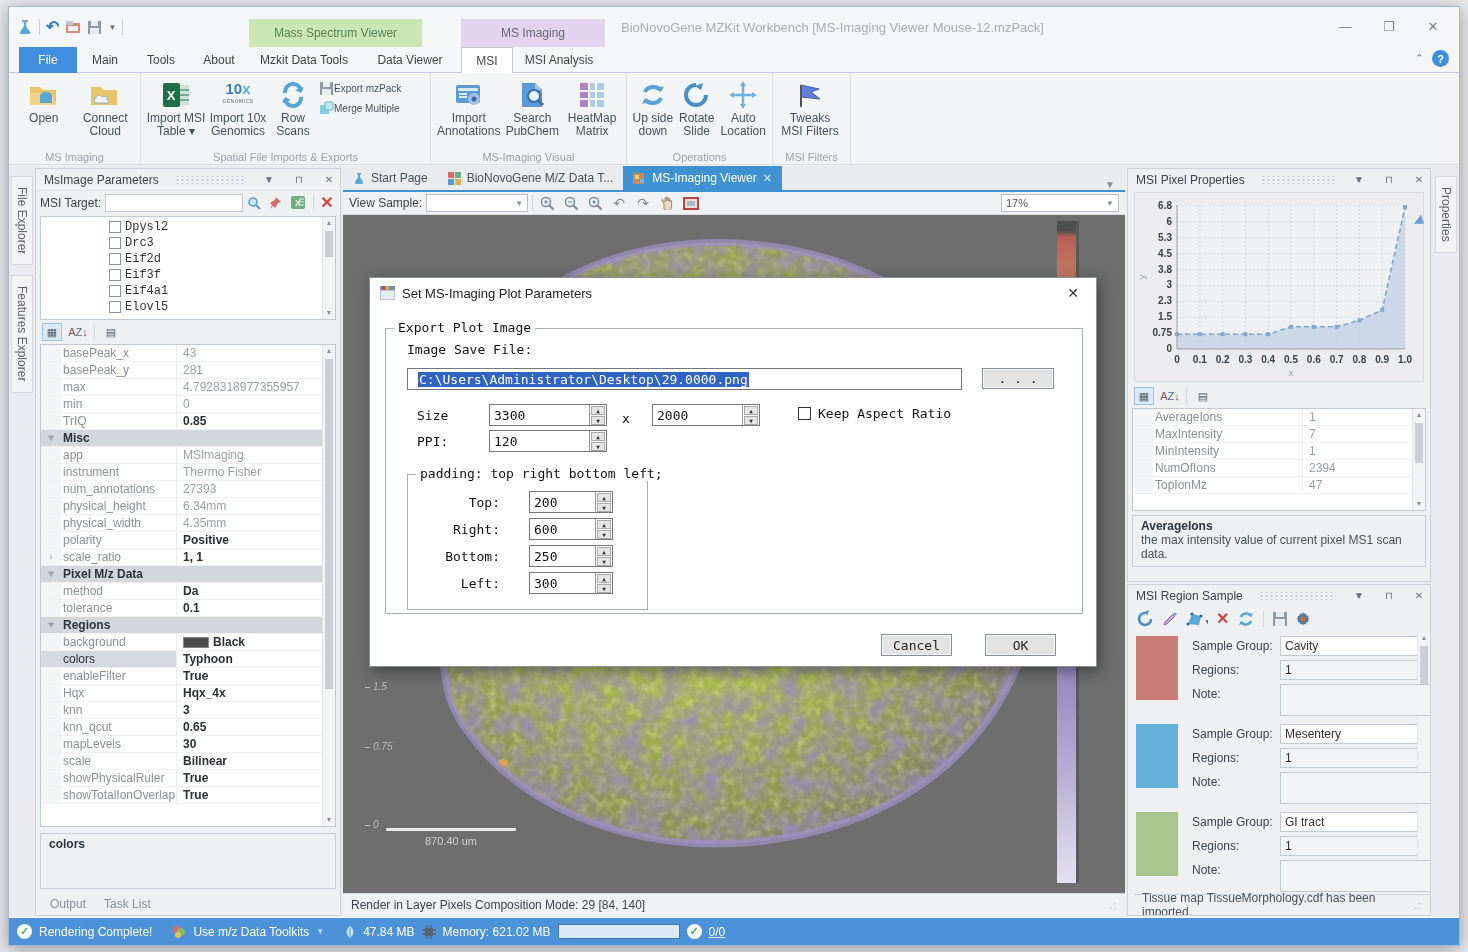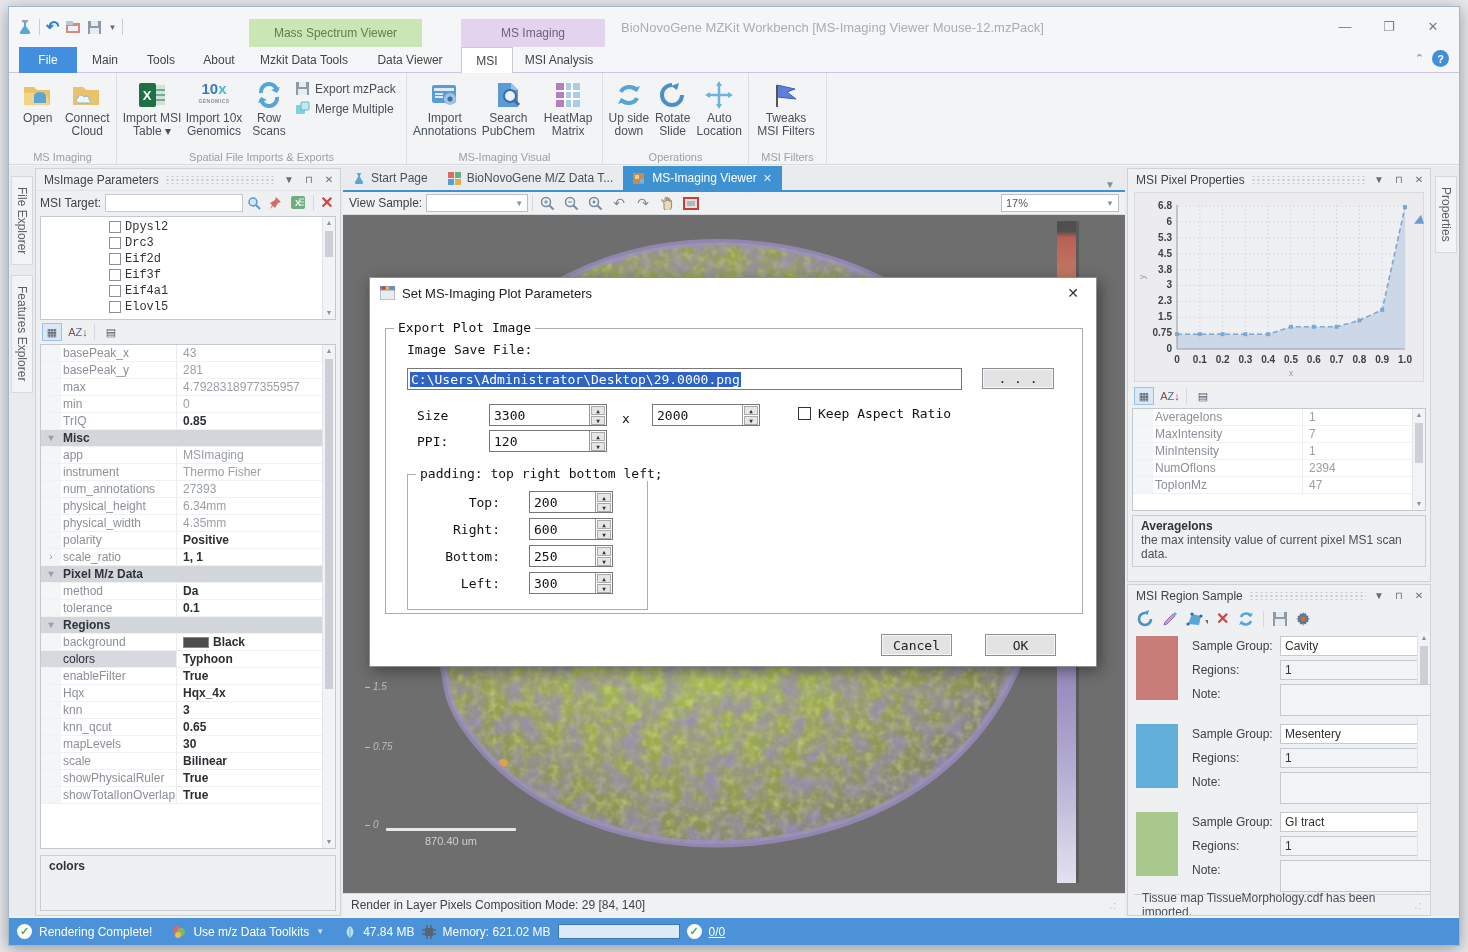--- a/index.html
+++ b/index.html
@@ -34,31 +34,31 @@
 
   
   .ribbon{position:relative;height:92px;background:#f3f4f6;border-bottom:1px solid #d9dcdf;display:flex;}
   .rgroup{position:relative;display:flex;flex-direction:column;padding:2px 4px 14px 4px;border-right:1px solid #dcdee1;}
   .rgroup .glabel{position:absolute;bottom:1px;left:0;right:0;text-align:center;font-size:11px;color:#9aa0a6;white-space:nowrap;padding:0 8px;}
   .rbtns{display:flex;align-items:flex-start;}
   .rbtn{width:62px;display:flex;flex-direction:column;align-items:center;padding-top:3px;}
   .rbtn .bicon{height:34px;display:flex;align-items:center;justify-content:center;}
   .rbtn .blabel{font-size:12px;color:#47505a;text-align:center;line-height:13px;white-space:pre-line;}
   .smallcol{display:flex;flex-direction:column;gap:5px;padding:6px 6px 0 2px;}
-  .sbtn{display:flex;align-items:center;gap:5px;font-size:12px;color:#47505a;white-space:nowrap;}
+  .sbtn{display:flex;align-items:center;font-size:10px;color:#47505a;white-space:nowrap;}
   .logo10x{font-weight:bold;color:#3b7bbf;font-size:15px;line-height:13px;text-align:center;}
   .logo10x small{display:block;font-size:5px;color:#8a9097;letter-spacing:.5px;}
 
   
   .workspace{position:absolute;top:159px;bottom:29px;left:0;right:0;display:flex;background:#e9ebee;}
   .vstrip{width:26px;display:flex;flex-direction:column;gap:10px;padding-top:10px;align-items:center;}
   .vtab{writing-mode:vertical-rl;font-size:12px;color:#5a6068;background:#f2f3f5;border:1px solid #d5d8dc;padding:10px 3px;}
 
   .panel{background:#eef0f2;border:1px solid #cdd2d8;display:flex;flex-direction:column;}
-  .phead{height:21px;display:flex;align-items:center;padding:0 4px 0 8px;font-size:12px;color:#3d434a;gap:6px;}
+  .phead{height:21px;display:flex;align-items:center;padding:0 4px 0 8px;font-size:12px;color:#3d434a;gap:16px;}
   .phead .leader{flex:1;height:8px;background-image:radial-gradient(circle,#c3c9d2 1px,transparent 1.2px);background-size:5px 4px;background-position:0 2px;}
   .phead .hic{color:#6a7078;font-size:10px;width:14px;text-align:center;}
 
   
   .left-panel{width:306px;margin:2px 2px 0 0;}
   .target-row{height:24px;display:flex;align-items:center;gap:4px;padding:0 4px;border-top:1px solid #e0e3e7;}
   .target-row .tlabel{font-size:12px;color:#3d434a;}
   .target-input{flex:1;height:18px;background:#fff;border:1px solid #c3c9d1;}
   .ticon{width:18px;text-align:center;}
   .tsep{width:1px;height:16px;background:#d4d8dd;}
@@ -131,21 +131,21 @@
   .note{flex:1;height:32px;border:1px solid #c3c9d1;background:#f2f3f5;position:relative;}
   .tissue-status{height:21px;border-top:1px solid #cdd2d8;display:flex;align-items:center;padding:0 8px;font-size:12px;color:#4a5058;background:#eef0f2;margin-left:6px;}
 
   
   .dialog{position:absolute;left:360px;top:270px;width:728px;height:390px;background:#fff;border:1px solid #8a8f95;box-shadow:3px 4px 14px rgba(0,0,0,.4);font-family:"DejaVu Sans Mono",monospace;font-size:13px;color:#111;}
   .dlg-title{height:30px;display:flex;align-items:center;gap:7px;padding:0 10px;font-family:"Liberation Sans",sans-serif;font-size:13px;color:#222;}
   .dlg-close{margin-left:auto;font-size:14px;color:#333;width:26px;text-align:center;}
   .grpbox{position:absolute;border:1px solid #a8adb3;}
   .grpbox legend,.glegend{position:absolute;top:-9px;left:8px;background:#fff;padding:0 4px;font-size:13px;}
   .dlabel{position:absolute;font-size:13px;}
-  .dinput{position:absolute;border:1px solid #777;background:#fff;height:22px;font:13px "DejaVu Sans Mono",monospace;display:flex;align-items:center;padding:0 2px;}
+  .dinput{position:absolute;border:1px solid #777;background:#fff;height:22px;font:13px "DejaVu Sans Mono",monospace;display:flex;align-items:center;padding:0 10px;}
   .selected-text{background:#2f63c4;color:#fff;padding:0 1px;}
   .dbtn{position:absolute;background:#e3e3e3;border:1px solid #8a8f95;display:flex;align-items:center;justify-content:center;font:13px "DejaVu Sans Mono",monospace;color:#222;box-shadow:inset 0 0 0 1px #f6f6f6;}
   .spin{position:absolute;height:22px;border:1px solid #777;background:#fff;display:flex;}
   .spin .sv{flex:1;display:flex;align-items:center;padding:0 4px;font:13px "DejaVu Sans Mono",monospace;}
   .spin .sb{width:17px;display:flex;flex-direction:column;border-left:1px solid #999;}
   .spin .sb span{flex:1;background:#e6e6e6;border:1px solid #aaa;margin:1px 1px 0 1px;font-size:6px;color:#333;display:flex;align-items:center;justify-content:center;}
   .spin .sb span:last-child{margin:1px;}
   .dcheck{position:absolute;display:flex;align-items:center;gap:7px;font-size:13px;}
   .dcheck .box{width:13px;height:13px;border:1px solid #333;background:#fff;}
 
@@ -208,21 +208,21 @@
     <span class="rtab t-dv">Data Viewer</span>
     <span class="rtab t-msi">MSI</span>
     <span class="rtab t-msia">MSI Analysis</span>
     <span class="tab-right">
       <span class="chev">⌃</span>
       <span class="helpbtn">?</span>
     </span>
   </div>
 
   <div class="ribbon">
-    <div class="rgroup" style="width:108px">
+    <div class="rgroup" style="width:132px">
       <div class="rbtns">
         <div class="rbtn">
           <span class="bicon">
               <svg width="32" height="28">
                 <path d="M2 6h10l3 3h13v15H2z" fill="#e9c36b"></path>
                 <path d="M2 12h22l4 12H2z" fill="#f2d388"></path>
                 <path d="M12 14c2-4 10-4 12 0v8H12z" fill="#5aa7d6"></path>
               </svg>
             </span>
           <span class="blabel">Open</span>
@@ -607,20 +607,24 @@
             <span class="pg-val b">True</span>
           </div>
           <div class="pg-row">
             <span class="pg-ind"></span>
             <span class="pg-name">showTotalIonOverlap</span>
             <span class="pg-val b">True</span>
           </div>
         </div>
       <div class="descbox">
         <b>colors</b>
+      </div>
+      <div class="bottom-tabs">
+        <span>Output</span>
+        <span>Task List</span>
       </div>
     </div>
 
     <div class="center">
       <div class="doc-tabs">
         <span class="dtab">
           <svg width="12" height="13">
               <path d="M4 1h4v1L7 3v2l3 5c.4.8-.2 2-1 2H3c-.8 0-1.4-1.2-1-2l3-5V3L4 2z" fill="#5aa7d6"></path>
             </svg>
           <span>Start Page</span>

